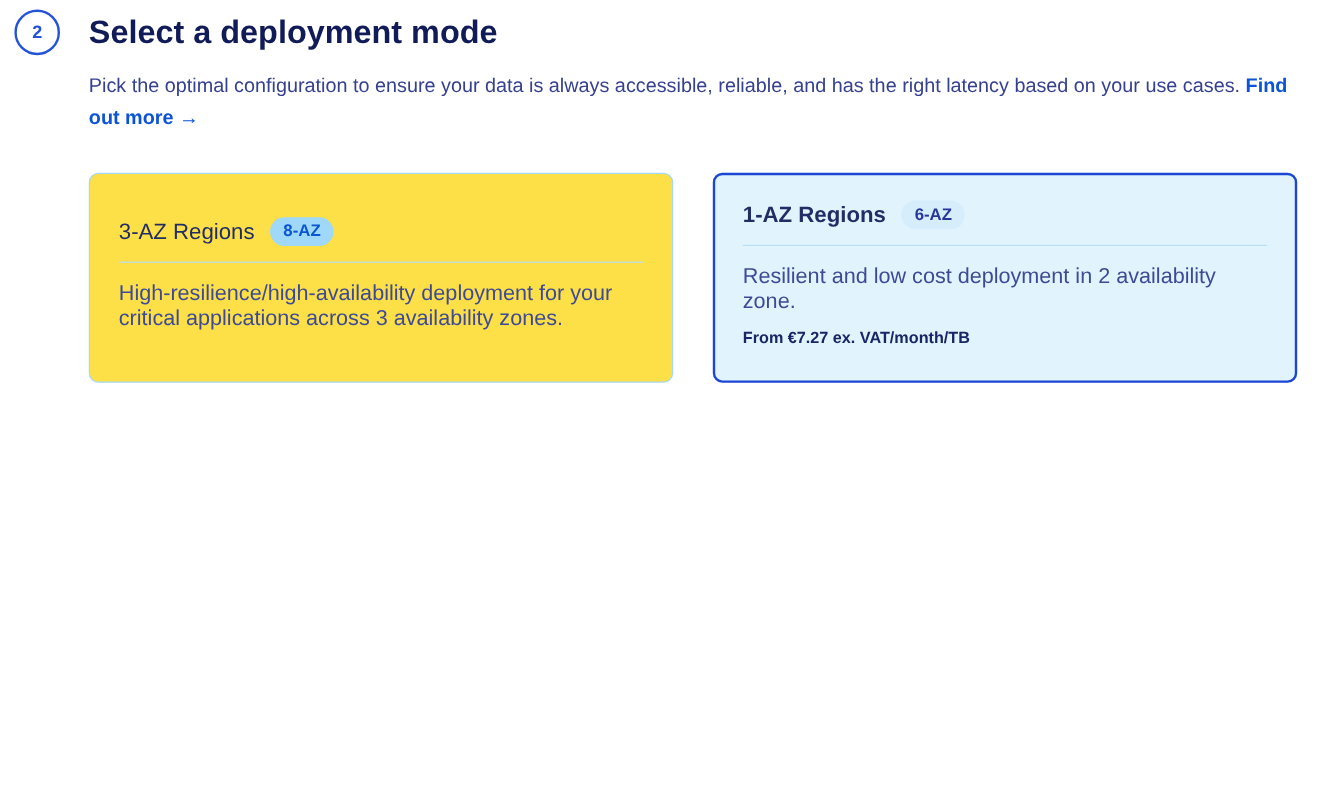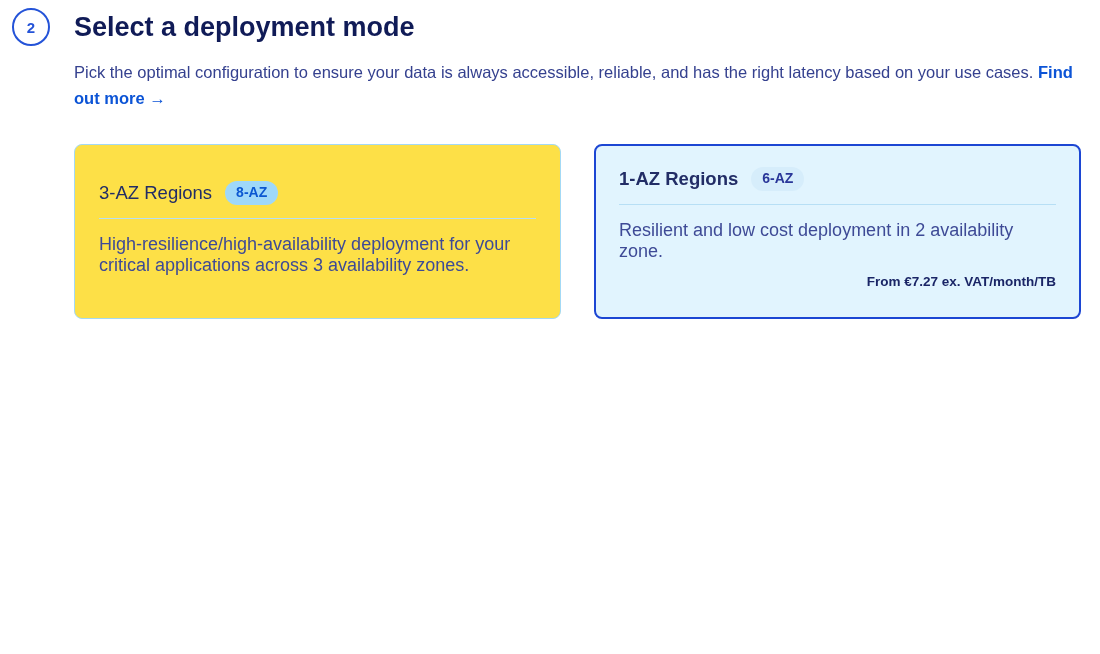--- a/index.html
+++ b/index.html
@@ -116,21 +116,20 @@
     margin-top: 15px;
     font-size: 18px;
     line-height: 21px;
     color: var(--card-text);
   }
   .card-price {
     margin-top: 12px;
     font-size: 13.5px;
     font-weight: 700;
     color: var(--price-text);
-    text-align: right;
   }
 
   .footnote {
     margin-top: 25px;
     font-size: 16.5px;
     line-height: 24px;
     color: var(--body-text);
   }
   .ext-icon { margin-left: 6px; vertical-align: -1px; }
 

